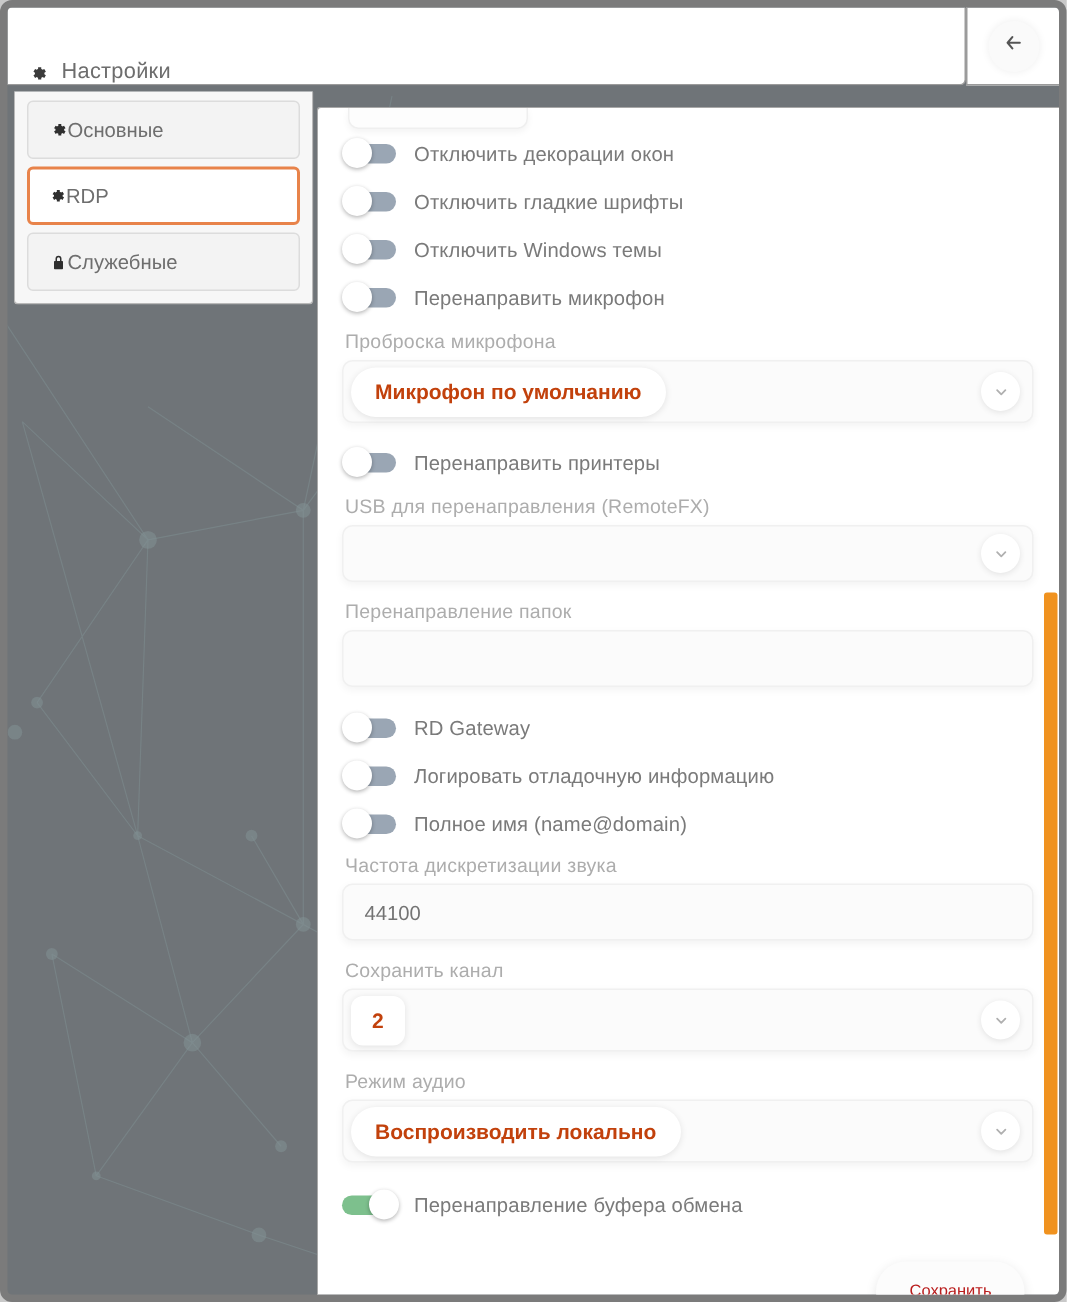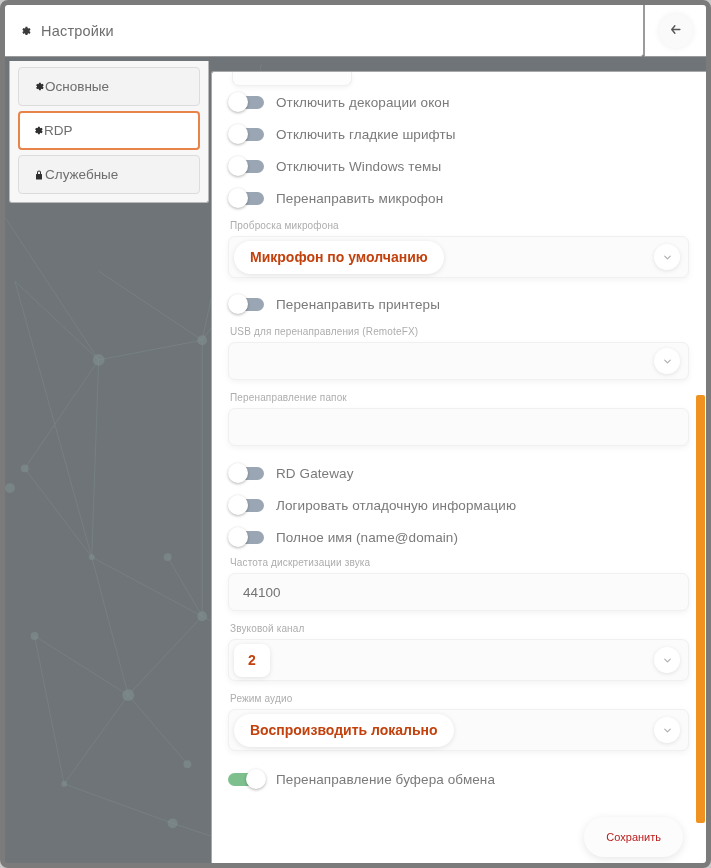--- a/index.html
+++ b/index.html
@@ -40,21 +40,21 @@
     align-items: stretch;
   }
   .titlebar-main {
     flex: 1;
     background: #ffffff;
     border: 1px solid #9b9b9b;
     border-top: none;
     border-left: none;
     border-radius: 0 0 4px 0;
     display: flex;
-    align-items: center;
+    align-items: flex-end;
     padding-left: 14px;
     gap: 9px;
   }
   .titlebar-title {
     font-size: 14.5px;
     color: #6d6d6d;
     letter-spacing: .2px;
   }
   .gear {
     display: inline-block;
@@ -183,21 +183,21 @@
   .switch.on .knob { left: 18px; }
   .toggle-label {
     font-size: 13.5px;
     color: #7a7a7a;
     letter-spacing: .1px;
   }
 
   
   .field-group { margin-top: 6px; }
   .field-label {
-    font-size: 10px;
+    font-size: 13px;
     color: #adadad;
     margin: 0 0 5px 2px;
     letter-spacing: .15px;
   }
   .field-box {
     position: relative;
     height: 38px;
     background: #fbfbfb;
     border: 1px solid #f0f0f0;
     border-radius: 7px;
@@ -455,21 +455,21 @@
       </div>
 
       <div class="field-group" style="margin-top:4px;">
         <div class="field-label">Частота дискретизации звука</div>
         <div class="field-box">
           <span class="plain-value">44100</span>
         </div>
       </div>
 
       <div class="field-group" style="margin-top:12px;">
-        <div class="field-label">Звуковой канал</div>
+        <div class="field-label">Сохранить канал</div>
         <div class="field-box tall">
           <span class="chip square">2</span>
           <span class="caret">
             <svg viewBox="0 0 24 24" width="11" height="11" fill="none" stroke="currentColor" stroke-width="2.6" stroke-linecap="round" stroke-linejoin="round">
               <path d="M6 9l6 6 6-6"></path>
             </svg>
           </span>
         </div>
       </div>
 

